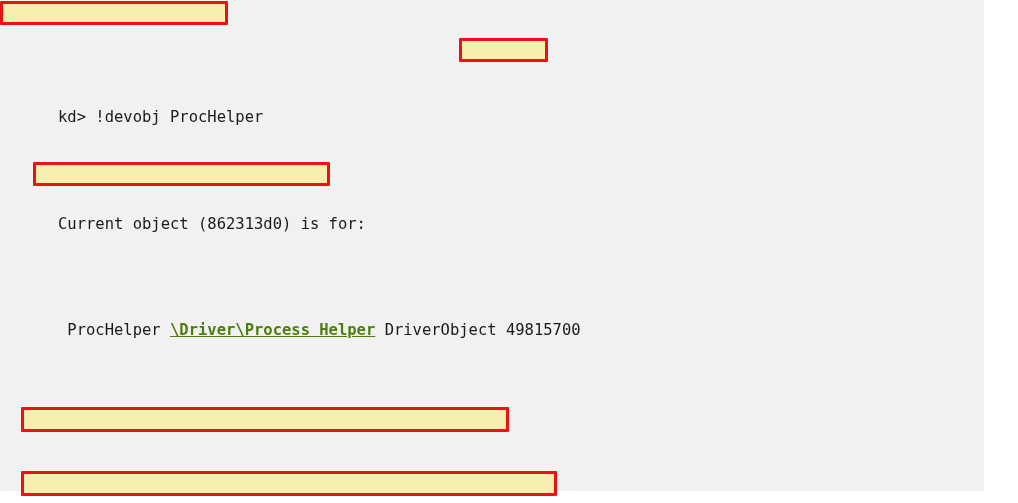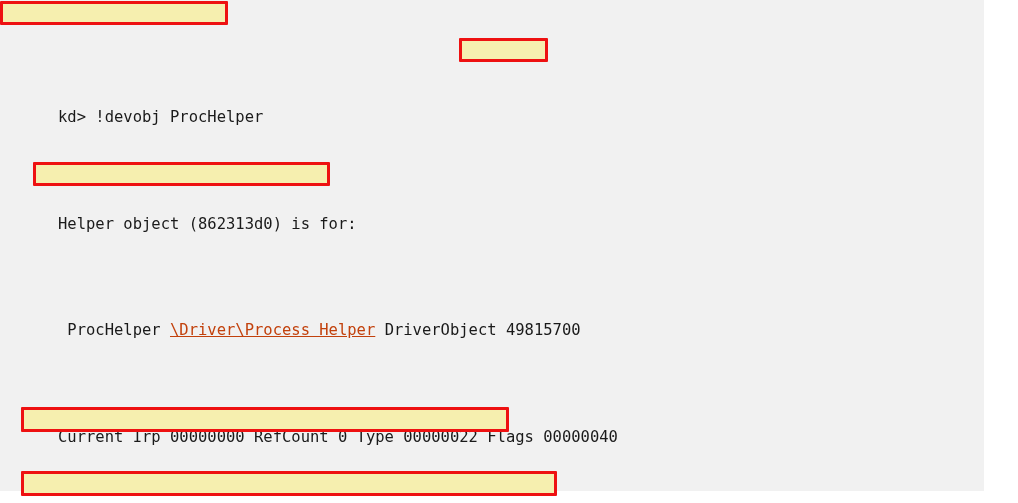--- a/index.html
+++ b/index.html
@@ -36,22 +36,23 @@
     white-space: pre;
   }
   .line {
     height: 21.3px;
     position: relative;
     white-space: pre;
     padding-left: 2px;
   }
   
   .lnk {
-    color: #c2410c;
+    color: #4d7c0f;
     text-decoration: underline;
+    font-weight: bold;
   }
   
   .box {
     position: absolute;
     border: 3px solid #ee1111;
     box-sizing: border-box;
     z-index: 3;
     pointer-events: none;
     border-radius: 1px;
   }
@@ -75,32 +76,29 @@
 
   <div class="console">
 
     
     <div class="line">
       <span>kd&gt; !devobj ProcHelper</span>
     </div>
 
     
     <div class="line">
-      <span>Helper object (862313d0) is for:</span>
+      <span>Current object (862313d0) is for:</span>
     </div>
 
     
     <div class="line">
       <span> ProcHelper </span><span class="lnk">\Driver\Process Helper</span><span> DriverObject </span><span>49815700</span>
     </div>
 
     
-    <div class="line">
-      <span>Current Irp 00000000 RefCount 0 Type 00000022 Flags 00000040</span>
-    </div>
 
     
     
 
     
     
 
     
     
 

